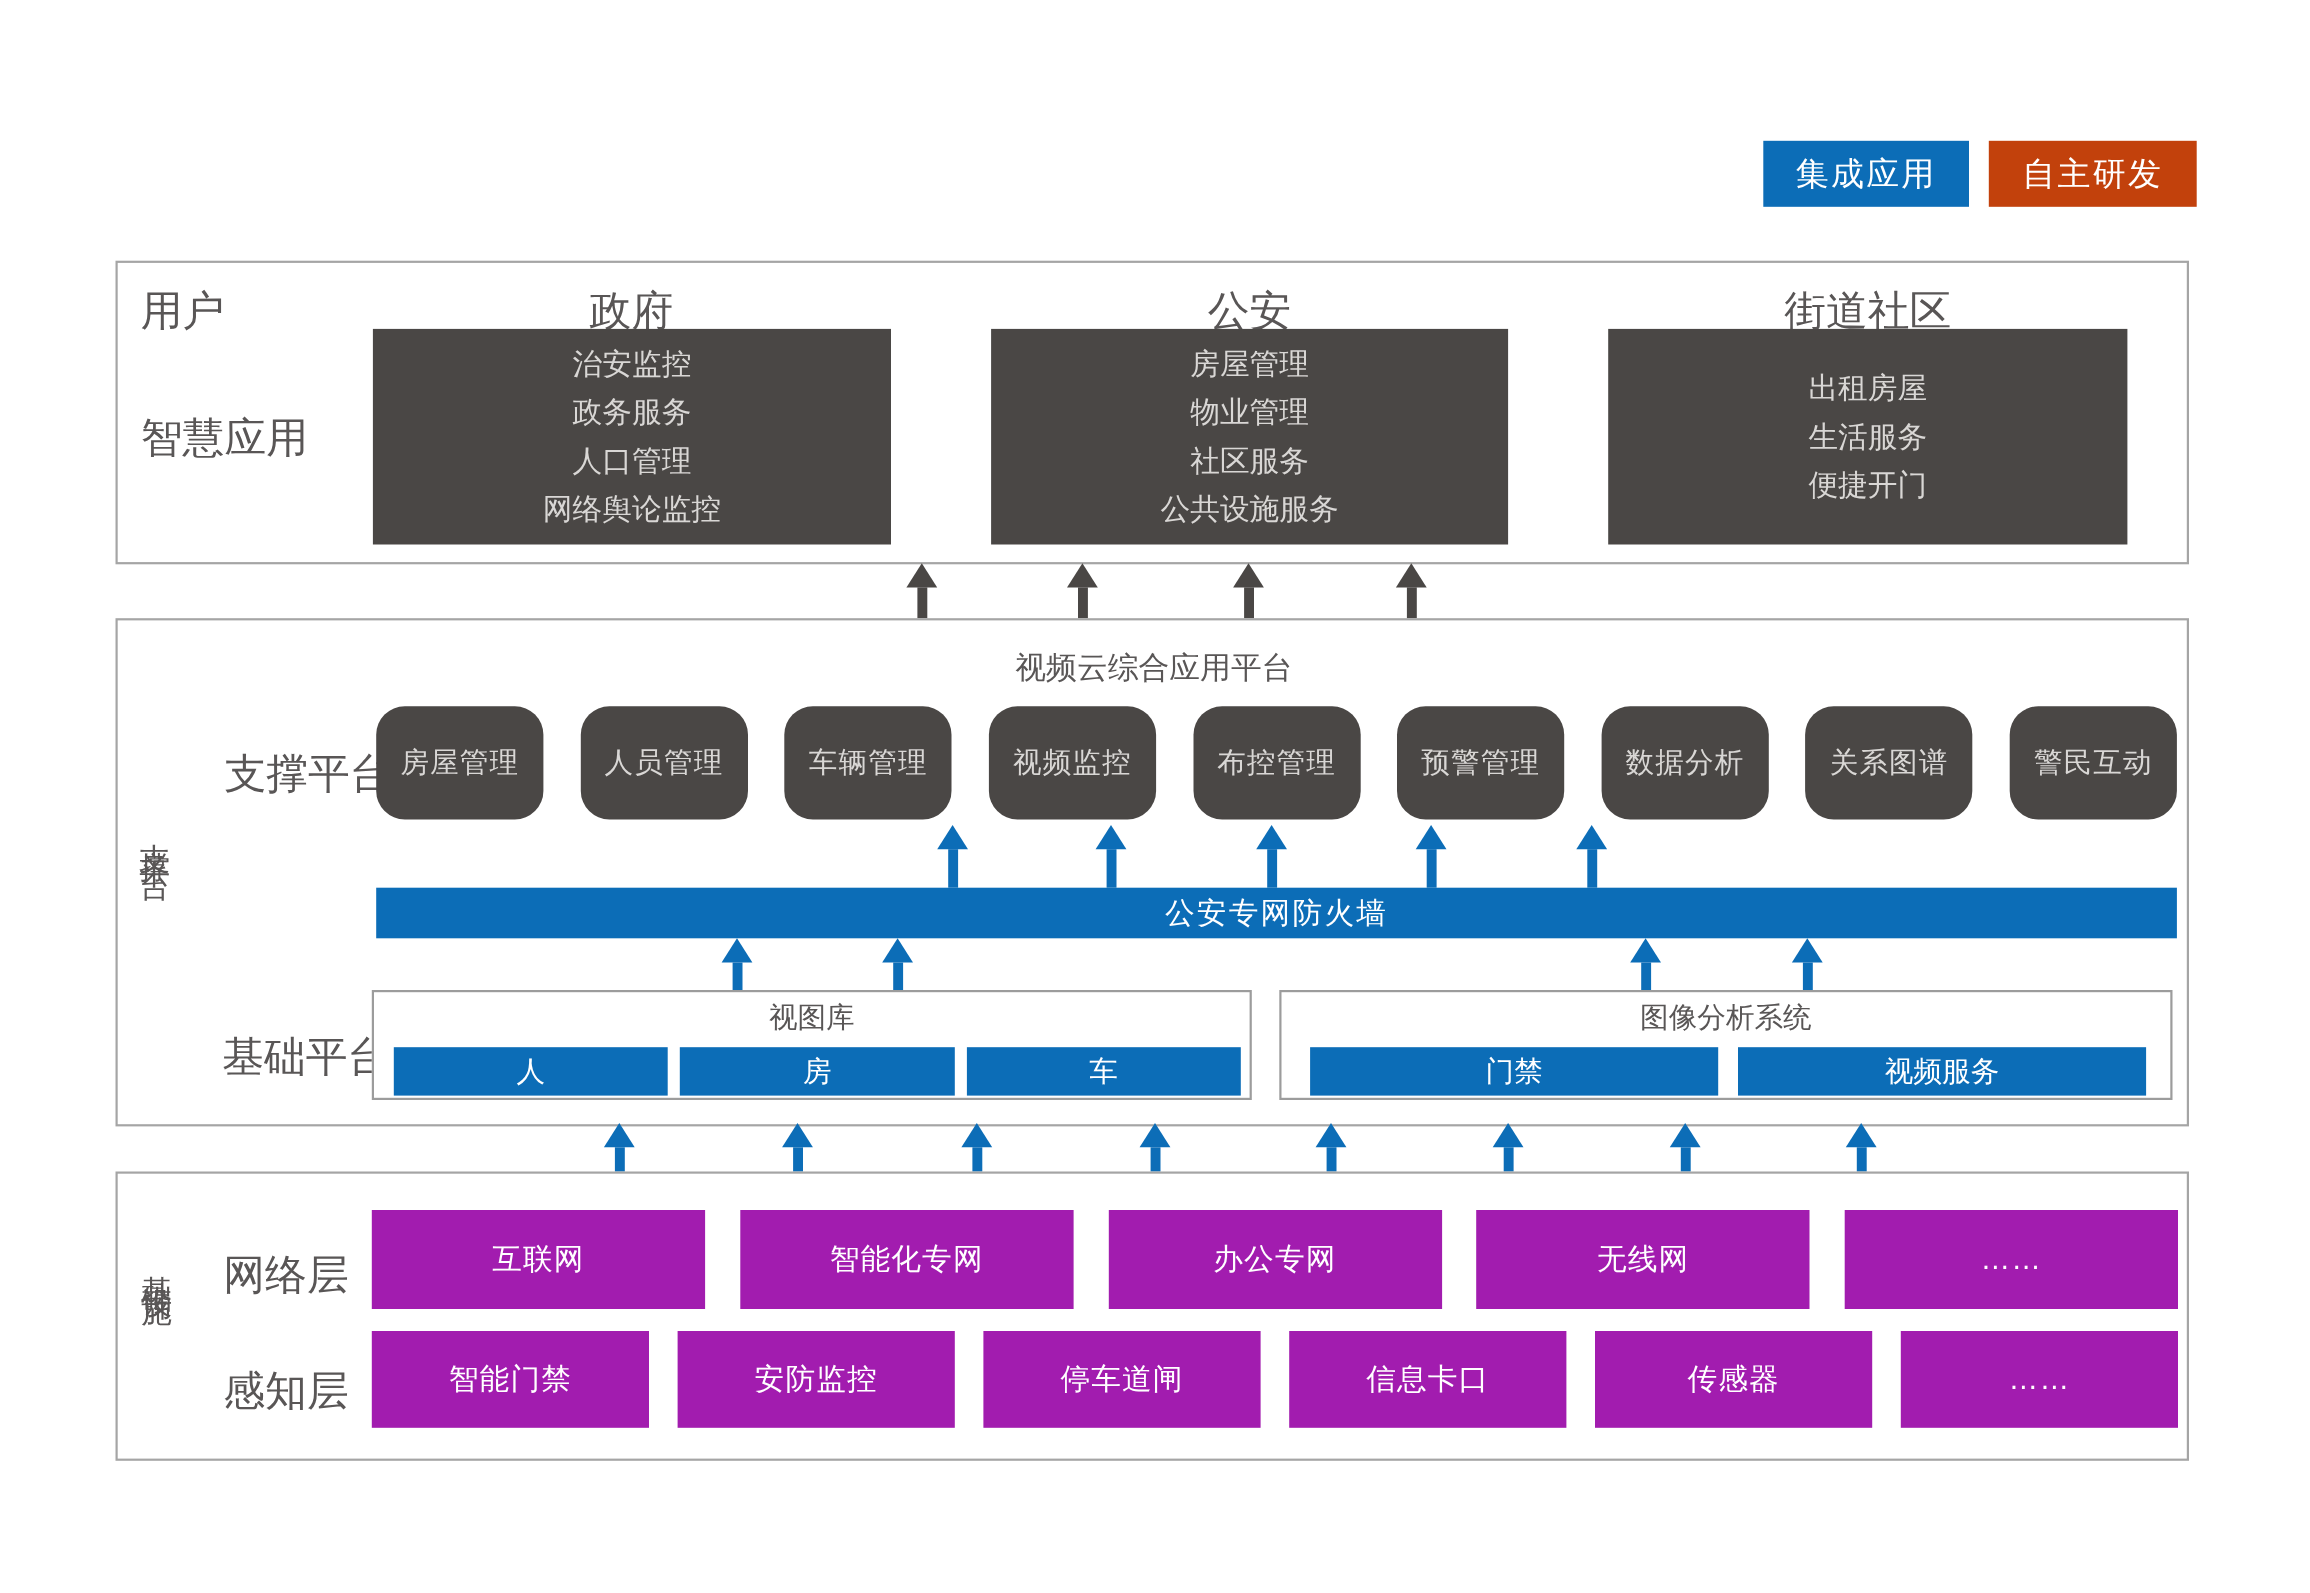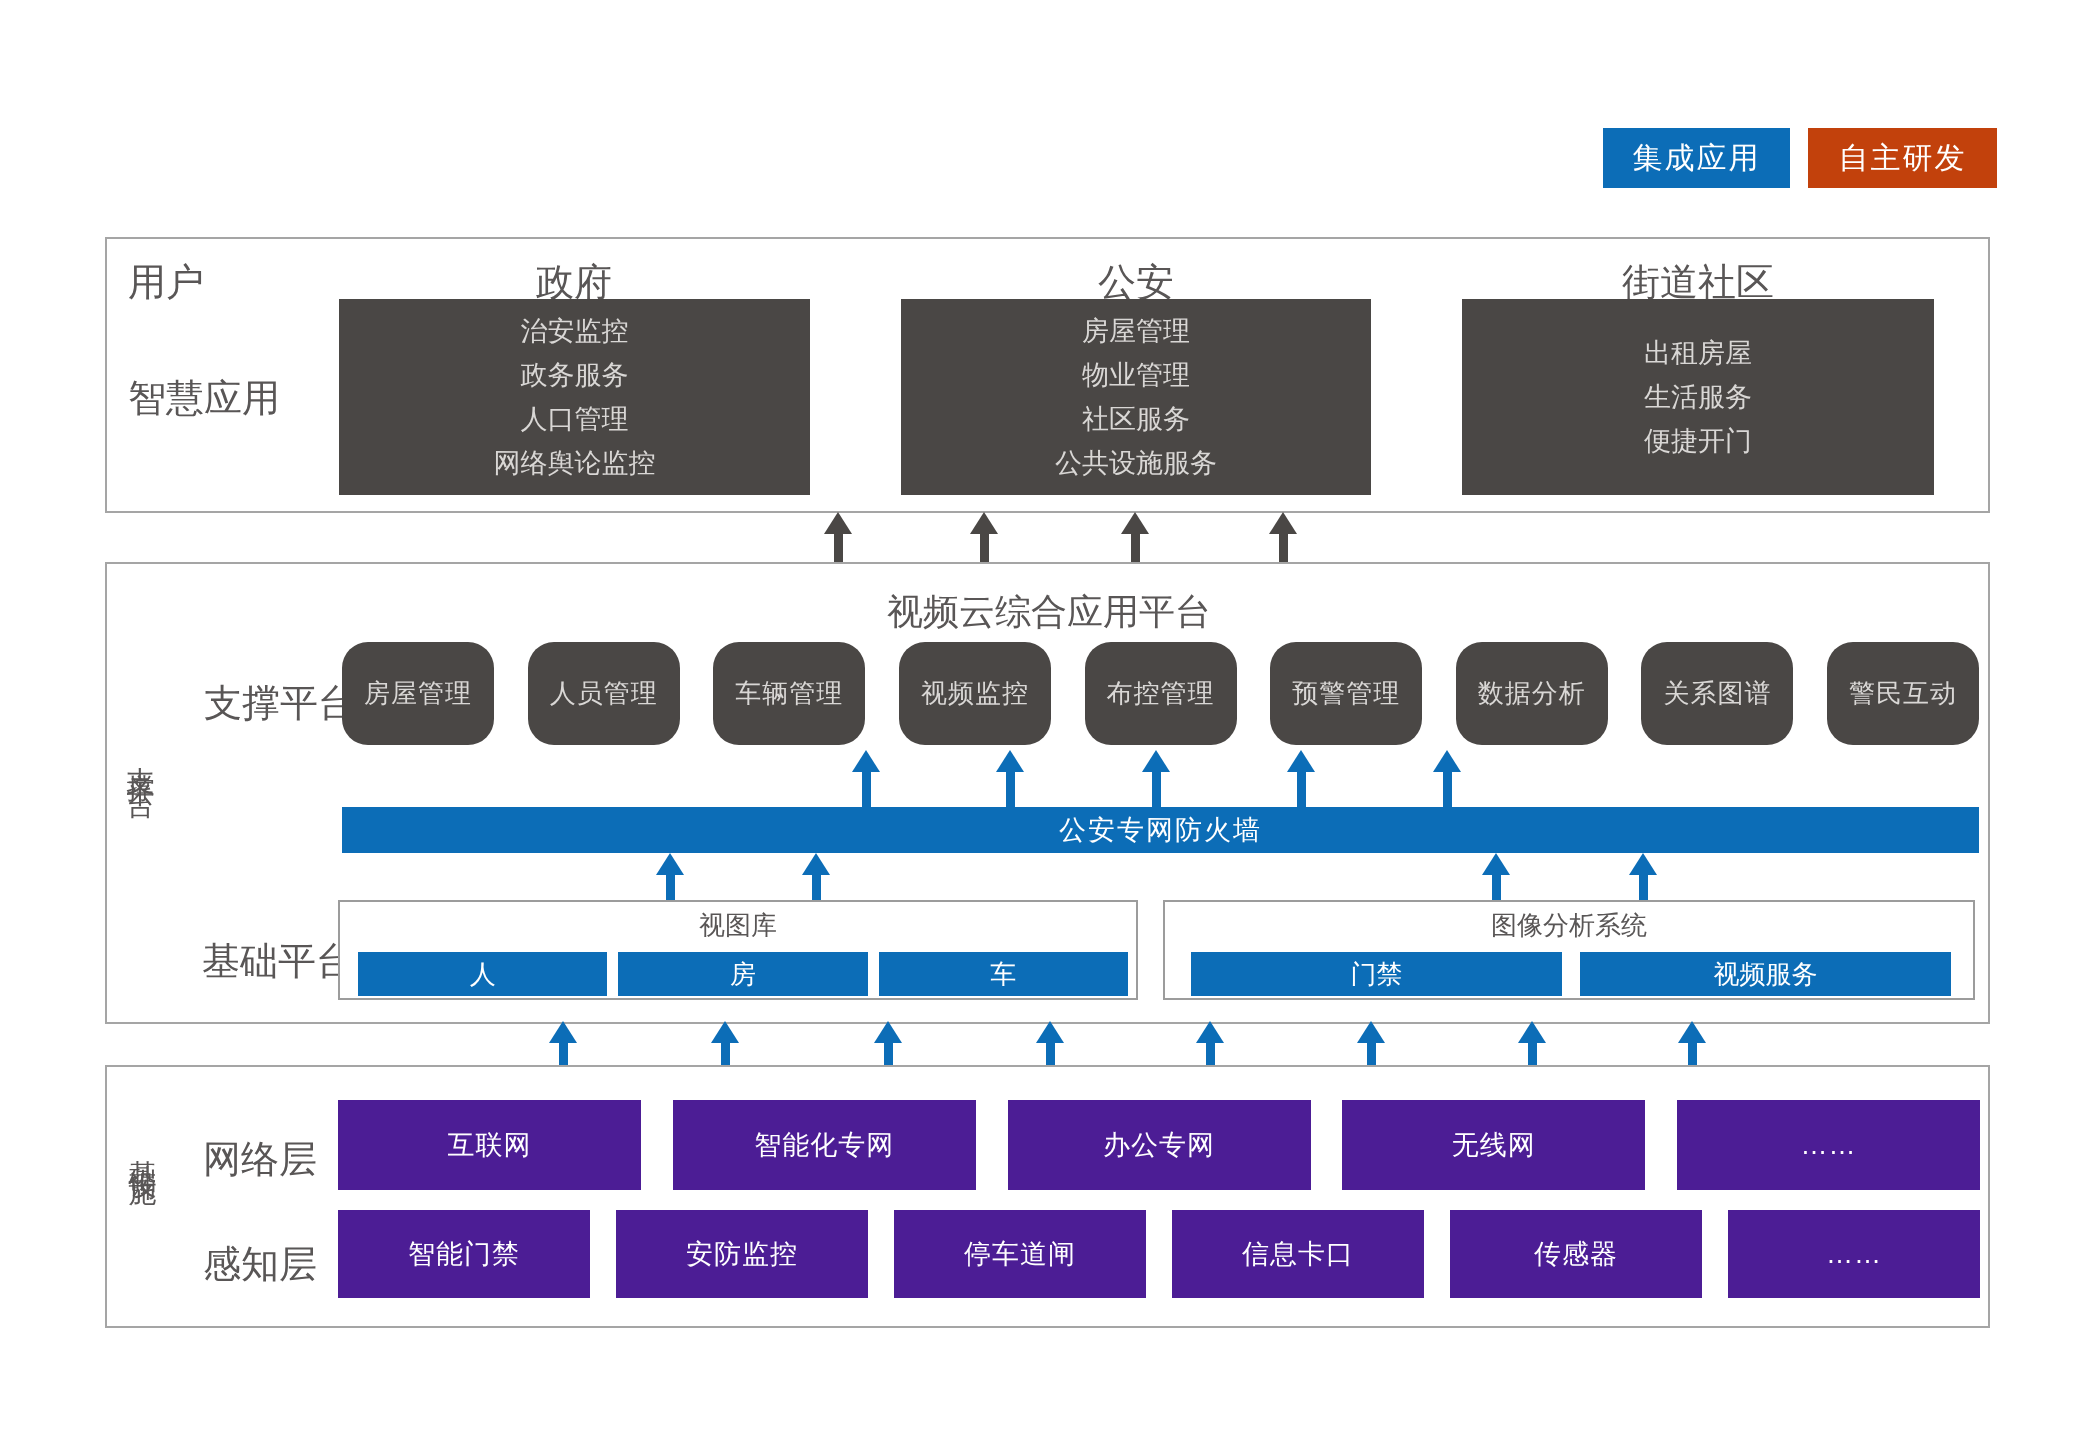--- a/index.html
+++ b/index.html
@@ -33,21 +33,21 @@
   .firewall{position:absolute;left:235px;top:243px;width:1637px;height:46px;background:#0C6DB7;
     display:flex;align-items:center;justify-content:center;color:#ffffff;font-size:27px;letter-spacing:2px;}
   
   .basebox{position:absolute;top:336px;height:100px;border:2px solid #9C9C9C;box-sizing:border-box;background:#ffffff;}
   .basebox-title{position:absolute;top:6px;left:50%;transform:translateX(-50%);font-size:26px;color:#595656;white-space:nowrap;}
   .basebars{position:absolute;top:50px;display:flex;}
   .basebar{height:44px;background:#0C6DB7;color:#ffffff;font-size:26px;
     display:flex;align-items:center;justify-content:center;}
   
   .infra-row{position:absolute;left:231px;width:1642px;display:flex;justify-content:space-between;}
-  .infra-box{background:#4c1d95;color:#ffffff;font-size:27px;letter-spacing:1px;
+  .infra-box{background:#a21caf;color:#ffffff;font-size:27px;letter-spacing:1px;
     display:flex;align-items:center;justify-content:center;}
   .net-box{width:303px;height:90px;}
   .per-box{width:252px;height:88px;}
   
   .arrow{position:absolute;width:28px;display:flex;flex-direction:column;align-items:center;}
   .arrow .head{width:0;height:0;border-left:14px solid transparent;border-right:14px solid transparent;}
   .arrow .shaft{width:9px;flex:1;}
   .arrow-dark .head{border-bottom:22px solid #4A4745;}
   .arrow-dark .shaft{background:#4A4745;}
   .arrow-blue .head{border-bottom:22px solid #0C6DB7;}
@@ -100,21 +100,21 @@
       <div class="head"></div>
       <div class="shaft"></div>
     </div>
   <div class="arrow arrow-dark" style="left:1269px;top:512px;height:51px;">
       <div class="head"></div>
       <div class="shaft"></div>
     </div>
 
   <section class="sect sect-mid">
     <div class="vlabel" style="left:14px;top:180px;">支撑平台</div>
-    <div class="lbl center-x" style="left:942px;top:24px;font-size:36px;">视频云综合应用平台</div>
+    <div class="lbl center-x" style="left:942px;top:24px;font-size:28px;">视频云综合应用平台</div>
 
     <div class="lbl" style="left:97px;top:114px;">支撑平台</div>
     <div class="support-row">
       <div class="support-box">房屋管理</div>
       <div class="support-box">人员管理</div>
       <div class="support-box">车辆管理</div>
       <div class="support-box">视频监控</div>
       <div class="support-box">布控管理</div>
       <div class="support-box">预警管理</div>
       <div class="support-box">数据分析</div>

